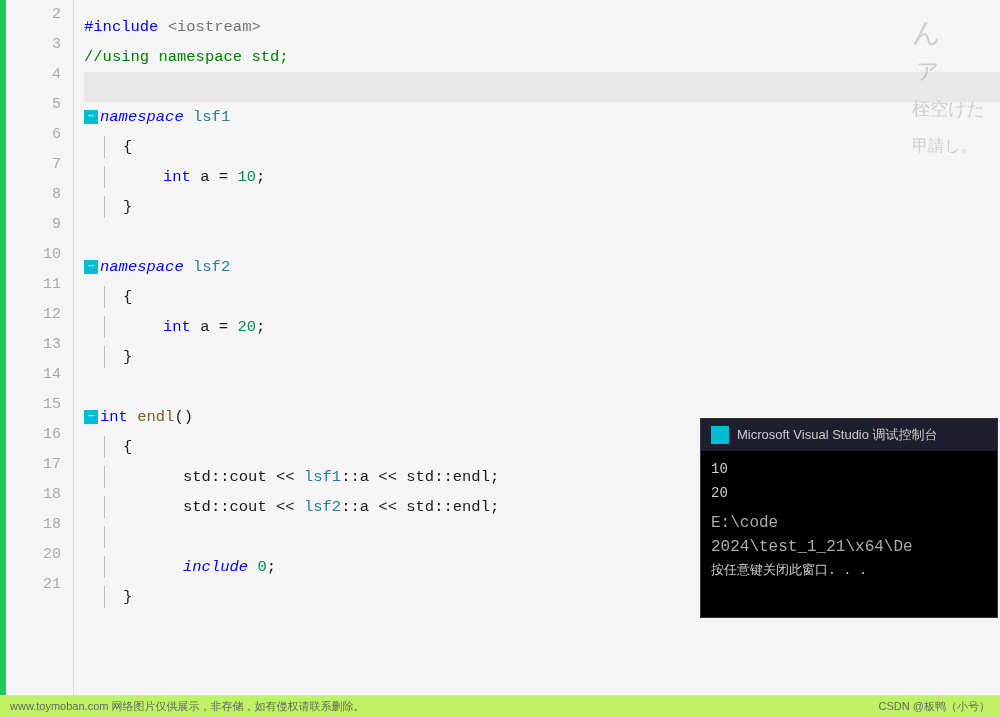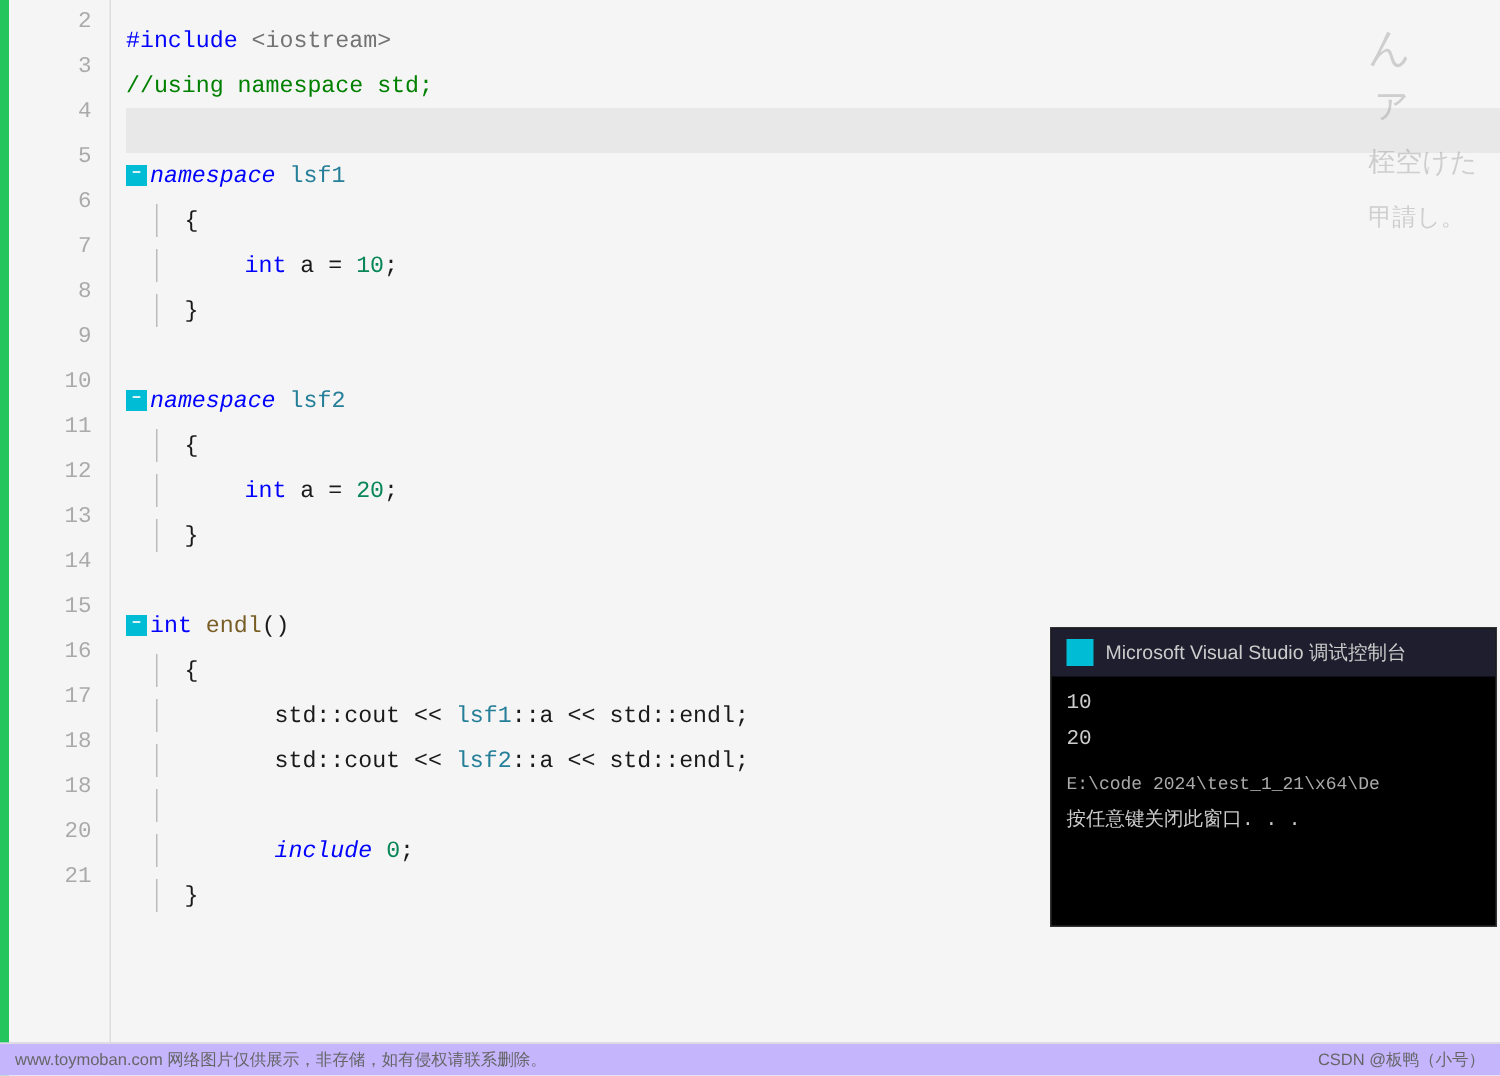--- a/index.html
+++ b/index.html
@@ -148,21 +148,21 @@
       line-height: 24px;
     }
 
     
     #bottom-bar {
       position: absolute;
       bottom: 0;
       left: 0;
       width: 100%;
       height: 22px;
-      background: #c4b5fd;
+      background: #bef264;
       display: flex;
       align-items: center;
       justify-content: space-between;
       padding: 0 10px;
       border-top: 1px solid #ddd;
       font-family: 'Microsoft YaHei', Arial, sans-serif;
       font-size: 11px;
       color: #666;
       z-index: 5;
     }
@@ -326,21 +326,21 @@
   <div id="console-titlebar">
     <div id="console-icon">
       <span style="color:#00bcd4;font-size:12px;font-weight:bold;">▶</span>
     </div>
     <span id="console-title-text">Microsoft Visual Studio 调试控制台</span>
   </div>
   <div id="console-body">
     <div>10</div>
     <div>20</div>
     <div style="height:6px;"></div>
-    <div style="font-size:12px;color:#aaa;">E:\code 2024\test_1_21\x64\De</div>
+    <div style="font-size:16px;color:#aaa;">E:\code 2024\test_1_21\x64\De</div>
     <div style="font-size:13px;color:#ccc;">按任意键关闭此窗口. . .</div>
   </div>
 </div>
 
 <div id="bottom-bar">
   <span>www.toymoban.com 网络图片仅供展示，非存储，如有侵权请联系删除。</span>
   <span>CSDN @板鸭（小号）</span>
 </div>
 
 </body></html>

